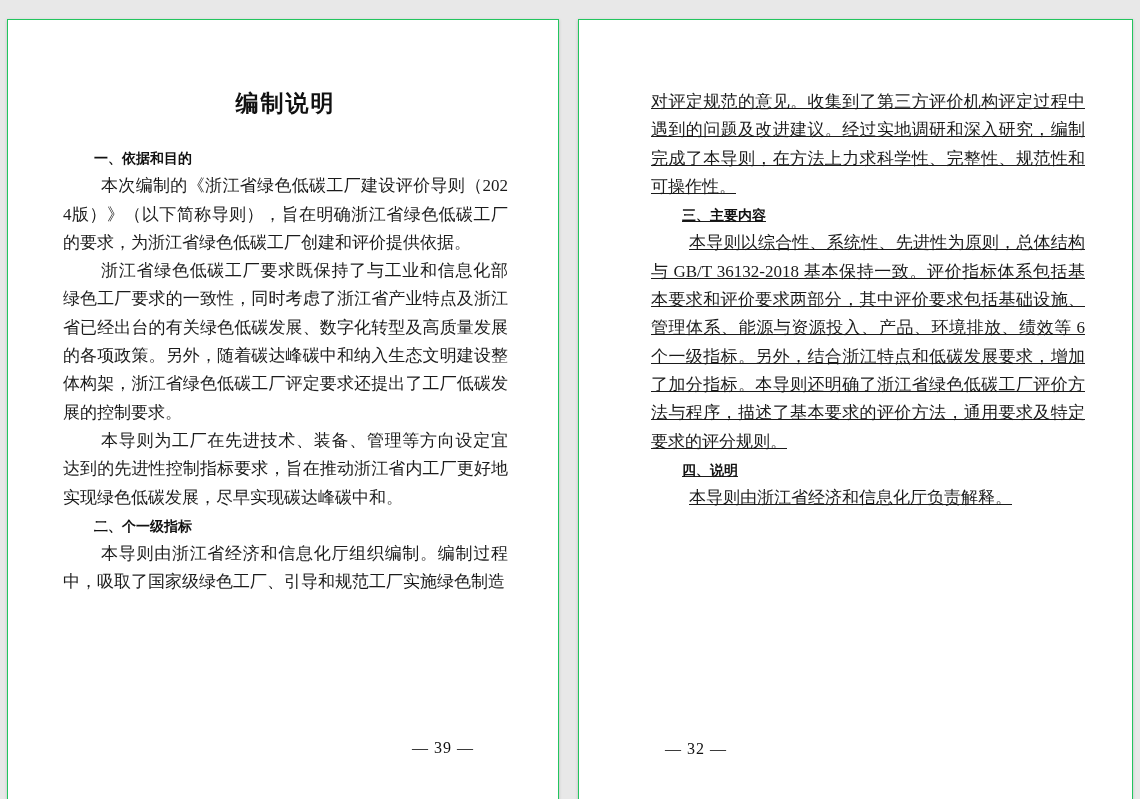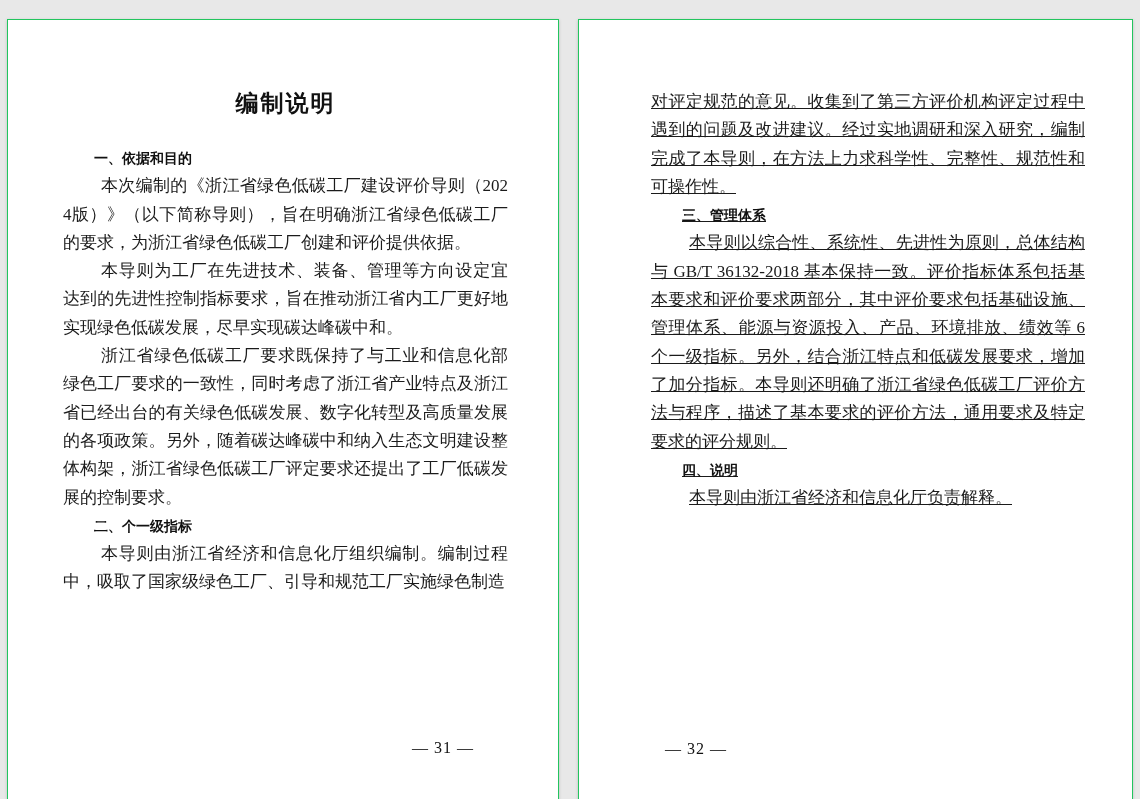--- a/index.html
+++ b/index.html
@@ -84,32 +84,32 @@
   }
 </style>
 </head>
 <body>
 
 <div class="page page-left">
   <h1 class="doc-title">编制说明</h1>
 
   <h2 class="sec-heading">一、依据和目的</h2>
   <p class="body-para">本次编制的《浙江省绿色低碳工厂建设评价导则（2024版）》（以下简称导则），旨在明确浙江省绿色低碳工厂的要求，为浙江省绿色低碳工厂创建和评价提供依据。</p>
+  <p class="body-para">浙江省绿色低碳工厂要求既保持了与工业和信息化部绿色工厂要求的一致性，同时考虑了浙江省产业特点及浙江省已经出台的有关绿色低碳发展、数字化转型及高质量发展的各项政策。另外，随着碳达峰碳中和纳入生态文明建设整体构架，浙江省绿色低碳工厂评定要求还提出了工厂低碳发展的控制要求。</p>
   <p class="body-para">本导则为工厂在先进技术、装备、管理等方向设定宜达到的先进性控制指标要求，旨在推动浙江省内工厂更好地实现绿色低碳发展，尽早实现碳达峰碳中和。</p>
-  <p class="body-para">浙江省绿色低碳工厂要求既保持了与工业和信息化部绿色工厂要求的一致性，同时考虑了浙江省产业特点及浙江省已经出台的有关绿色低碳发展、数字化转型及高质量发展的各项政策。另外，随着碳达峰碳中和纳入生态文明建设整体构架，浙江省绿色低碳工厂评定要求还提出了工厂低碳发展的控制要求。</p>
 
   <h2 class="sec-heading">二、个一级指标</h2>
   <p class="body-para">本导则由浙江省经济和信息化厅组织编制。编制过程中，吸取了国家级绿色工厂、引导和规范工厂实施绿色制造</p>
 
-  <div class="page-number">— 31 —</div>
+  <div class="page-number">— 39 —</div>
 </div>
 
 <div class="page page-right">
   <p class="body-para no-indent">对评定规范的意见。收集到了第三方评价机构评定过程中遇到的问题及改进建议。经过实地调研和深入研究，编制完成了本导则，在方法上力求科学性、完整性、规范性和可操作性。</p>
 
-  <h2 class="sec-heading">三、管理体系</h2>
+  <h2 class="sec-heading">三、主要内容</h2>
   <p class="body-para">本导则以综合性、系统性、先进性为原则，总体结构与 GB/T 36132-2018 基本保持一致。评价指标体系包括基本要求和评价要求两部分，其中评价要求包括基础设施、管理体系、能源与资源投入、产品、环境排放、绩效等 6 个一级指标。另外，结合浙江特点和低碳发展要求，增加了加分指标。本导则还明确了浙江省绿色低碳工厂评价方法与程序，描述了基本要求的评价方法，通用要求及特定要求的评分规则。</p>
 
   <h2 class="sec-heading">四、说明</h2>
   <p class="body-para">本导则由浙江省经济和信息化厅负责解释。</p>
 
   <div class="page-number">— 32 —</div>
 </div>
 
 </body></html>

